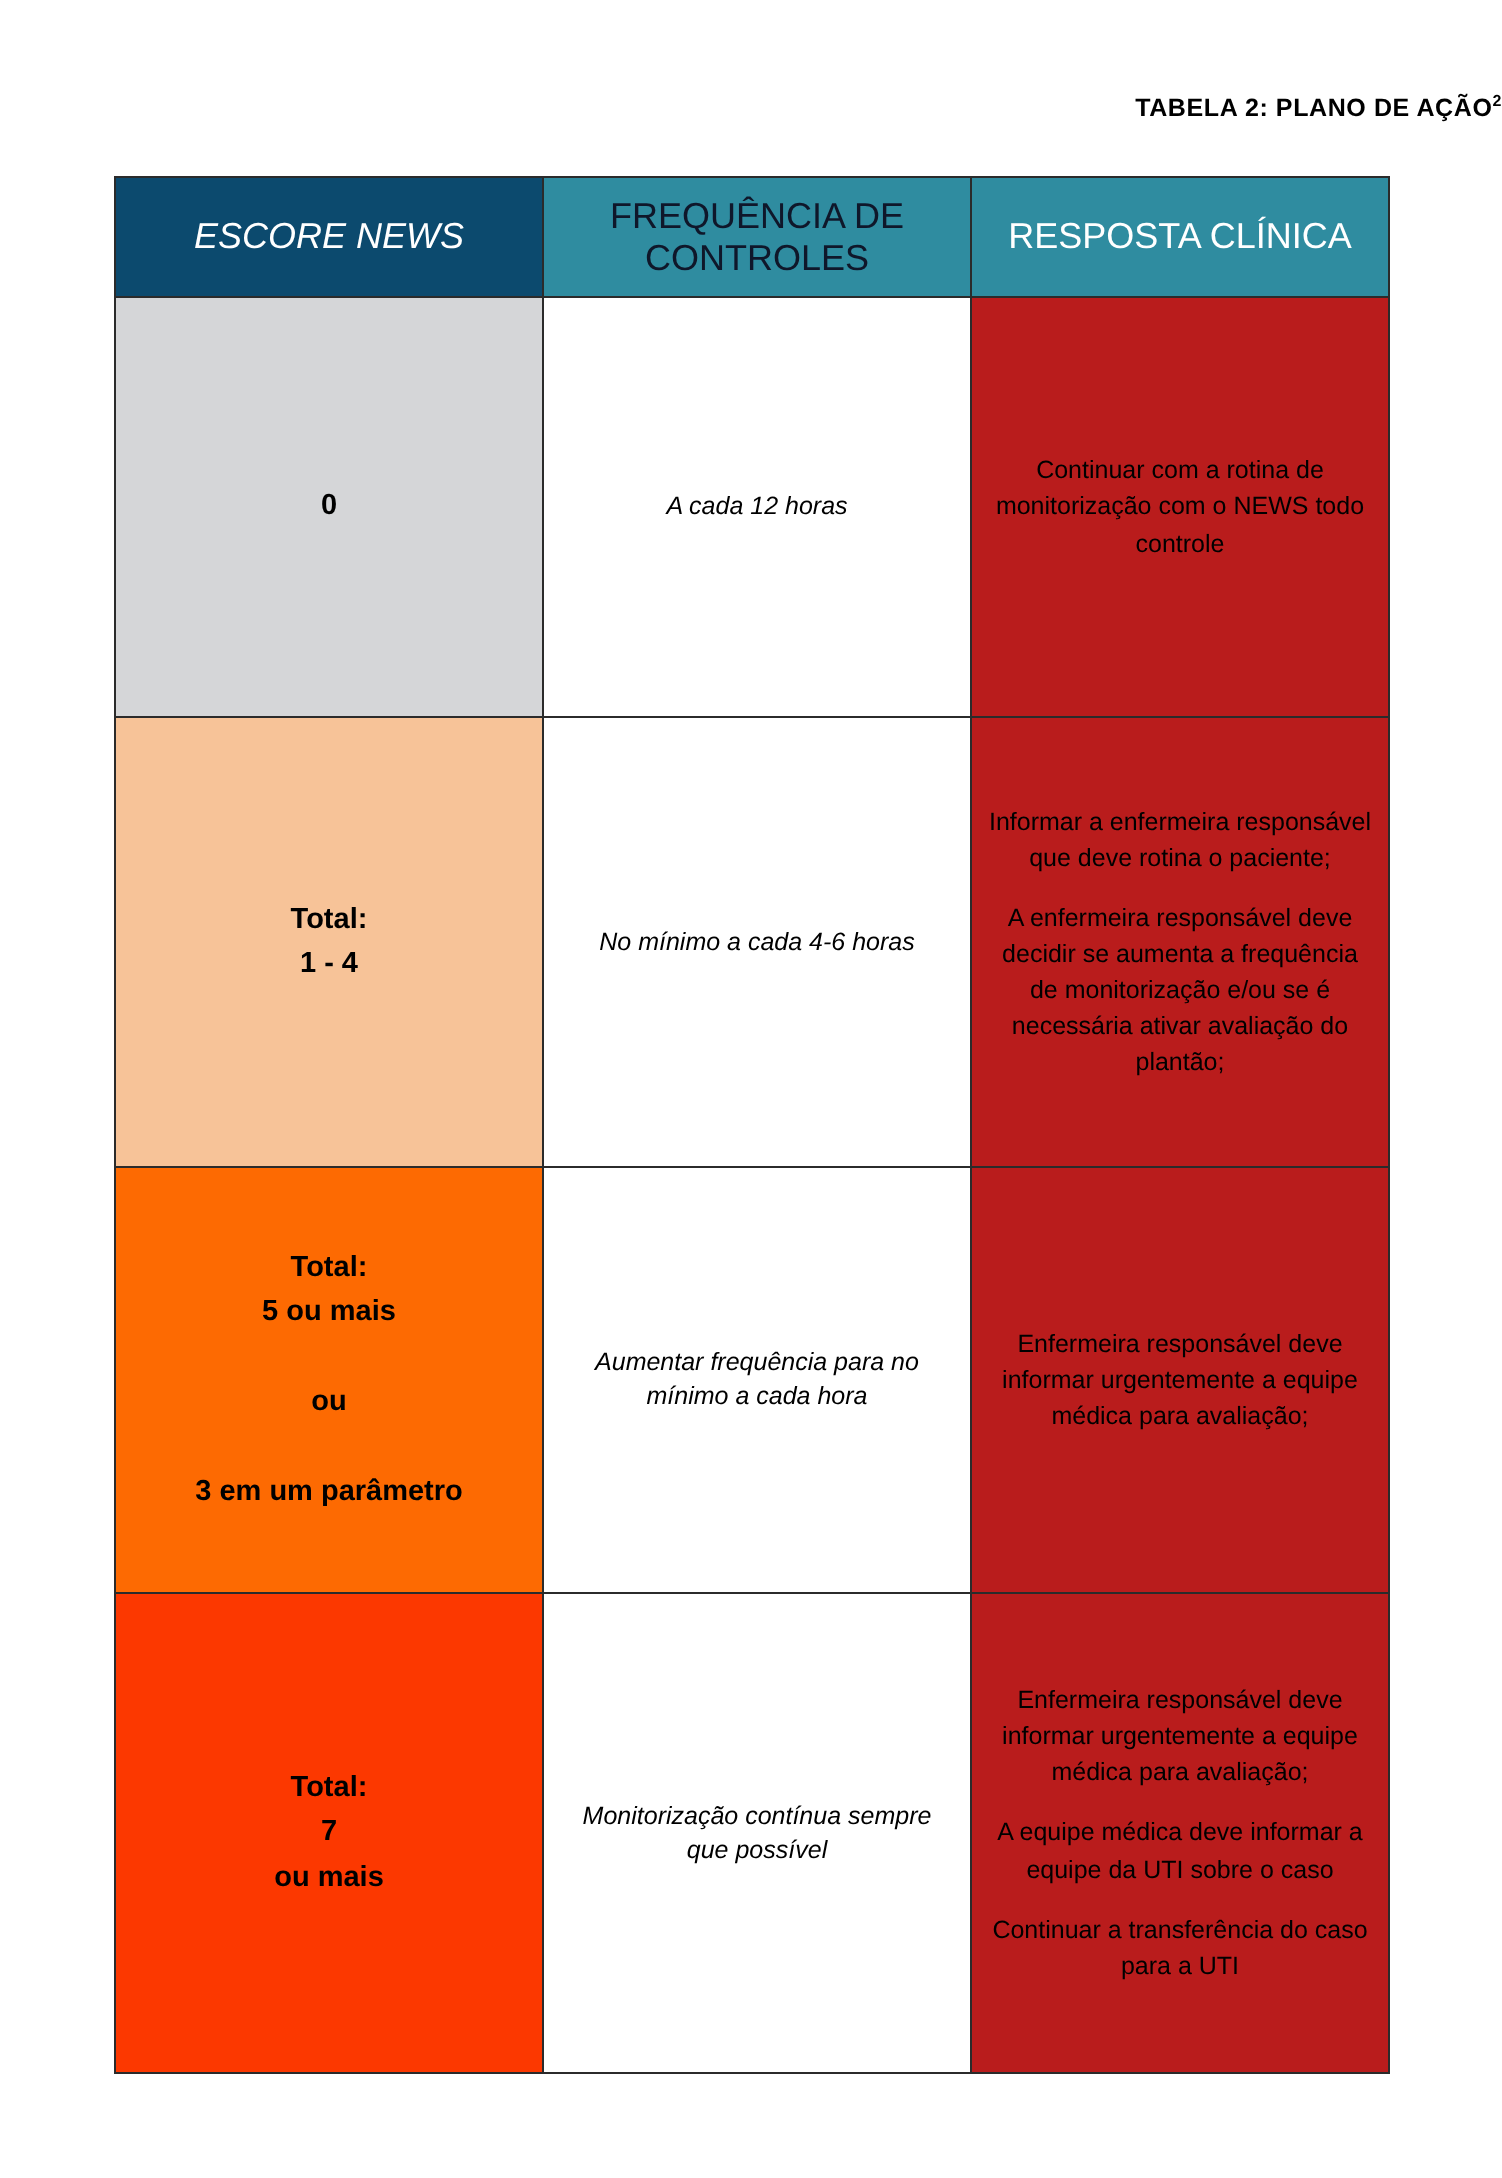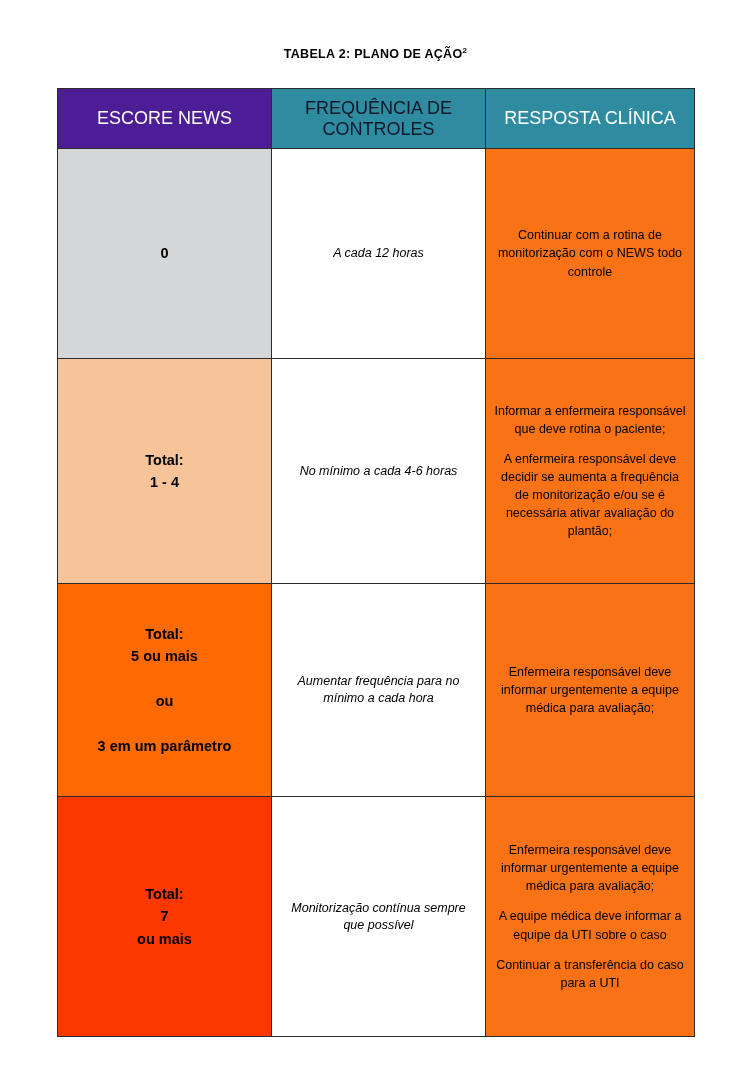--- a/index.html
+++ b/index.html
@@ -18,21 +18,21 @@
     width: 751px;
     height: 1089px;
     box-sizing: border-box;
     position: relative;
   }
   .doc-title {
     position: absolute;
     top: 46px;
     left: 0;
     width: 751px;
-    text-align: center;
+    text-align: right;
     font-size: 12.5px;
     font-weight: bold;
     letter-spacing: 0.3px;
   }
   .doc-title sup {
     font-size: 8px;
     vertical-align: super;
   }
   table.plan {
     position: absolute;
@@ -72,21 +72,21 @@
     text-align: center;
     font-size: 12.5px;
     line-height: 1.35;
     background: #ffffff;
     font-style: italic;
   }
   .resp-cell {
     text-align: center;
     font-size: 12.5px;
     line-height: 1.45;
-    background: #f97316;
+    background: #b91c1c;
   }
   .resp-cell p {
     margin: 0 0 12px 0;
   }
   .resp-cell p:last-child {
     margin-bottom: 0;
   }
   .row-0 { height: 210px; }
   .row-1 { height: 225px; }
   .row-2 { height: 213px; }
@@ -102,21 +102,21 @@
   <div class="doc-title"><span>TABELA 2:  PLANO DE AÇÃO</span><sup>2</sup></div>
 
   <table class="plan">
     <colgroup>
       <col class="c1">
       <col class="c2">
       <col class="c3">
     </colgroup>
     <thead>
       <tr>
-        <th style="background: #4c1d95; color: rgb(255, 255, 255);">ESCORE NEWS</th>
+        <th style="background: #0c4a6e; color: rgb(255, 255, 255); font-style: italic;">ESCORE NEWS</th>
         <th style="background: rgb(47, 140, 160); color: #0f172a;">FREQUÊNCIA DE CONTROLES</th>
         <th style="background: rgb(47, 140, 160); color: #ffffff;">RESPOSTA CLÍNICA</th>
       </tr>
     </thead>
     <tbody>
       <tr class="row-0">
         <td class="score-cell blank" style="background: rgb(213, 214, 216);">0</td>
         <td class="freq-cell">A cada 12 horas</td>
         <td class="resp-cell">
           <p>Continuar com a rotina de monitorização com o NEWS todo controle</p>

